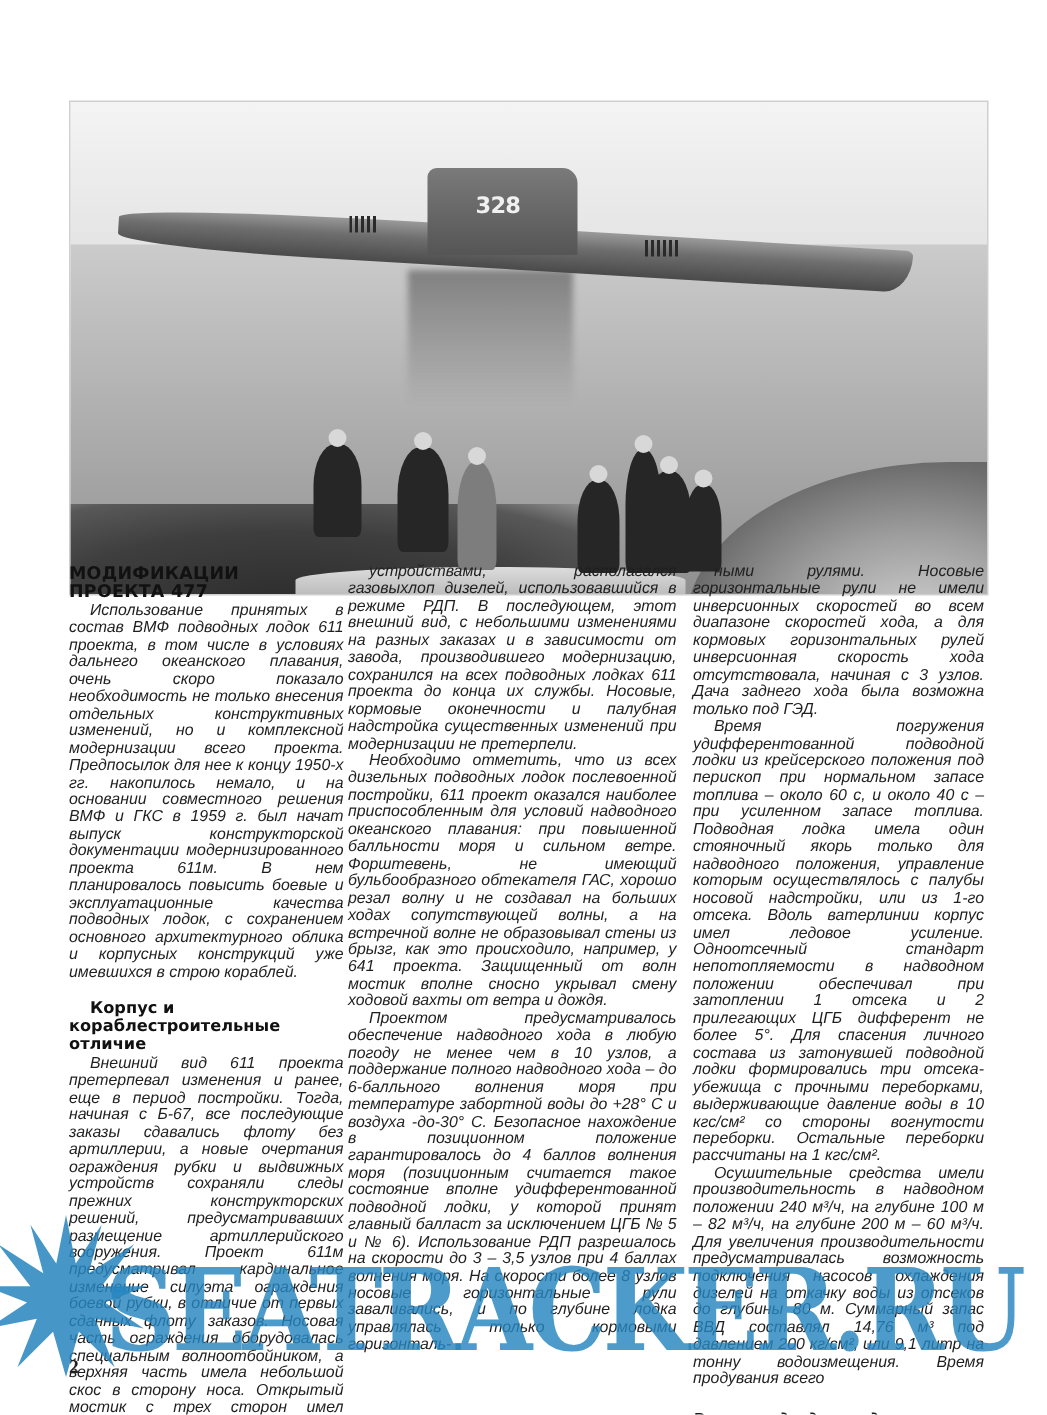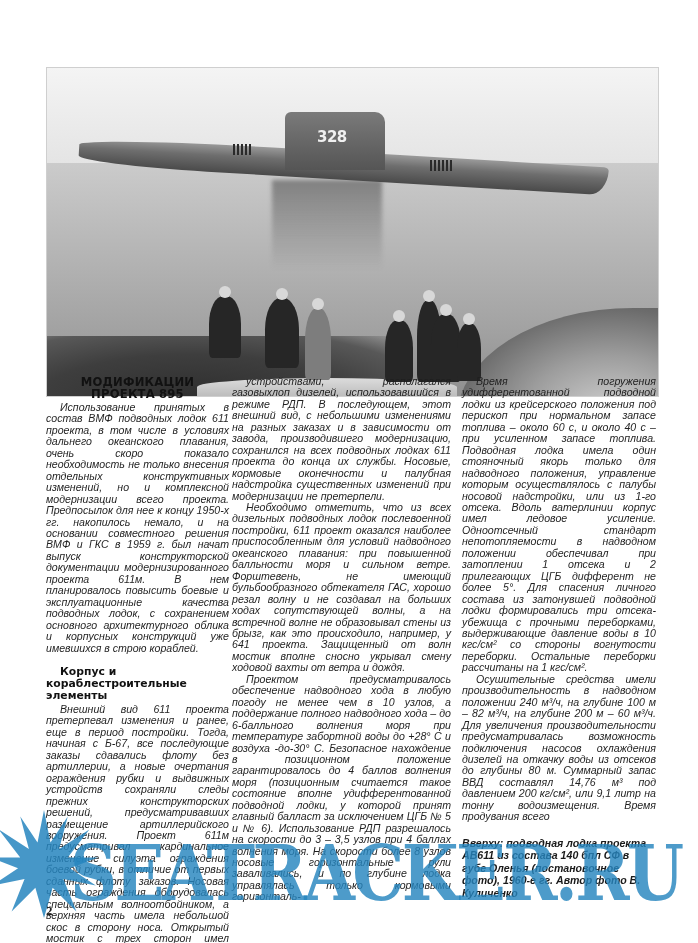--- a/index.html
+++ b/index.html
@@ -47,21 +47,21 @@
   
   .col { position:absolute; top:376px; font-size:10.6px; line-height:11.45px; color:#1f1f1f; }
   .col p { margin: 0; text-align: justify; text-indent: 14px; hyphens: manual; font-style: italic; }
   .col p + p { margin-top: 0; }
   .col1 { left: 46px; width: 183px; }
   .col2 { left: 232px; width: 219px; }
   .col3 { left: 462px; width: 194px; }
 
   .section-title {
     font-family: "DejaVu Sans", sans-serif; font-weight: bold; font-size: 11.6px; line-height: 12px;
-    text-align: center; color:#111; margin: 0 0 2px 0; letter-spacing: 0.2px;
+    color:#111; margin: 0 0 2px 0; letter-spacing: 0.2px;
   }
   .subhead {
     font-family: "DejaVu Sans", sans-serif; font-weight:bold; font-size:10.8px; line-height: 12px;
     color:#111; margin: 12px 0 2px 0; text-indent: 14px;
   }
   .caption {
     font-weight: bold; font-style: italic; font-size: 10.6px; line-height: 12.6px; color:#1a1a1a;
     margin-top: 14px;
   }
 
@@ -117,34 +117,35 @@
         <div class="head"></div>
       </div>
     <div class="person" style="left:410px;top:255px;width:24px;height:58px;">
         <div class="head"></div>
       </div>
   </div>
 
   <div class="col col1">
     <div class="section-title">
       <div>МОДИФИКАЦИИ</div>
-      <div>ПРОЕКТА 895</div>
+      <div>ПРОЕКТА 477</div>
     </div>
     <p>Использование принятых в состав ВМФ подводных лодок 611 проекта, в том числе в условиях дальнего океанского плавания, очень скоро показало необходимость не только внесения отдельных конструктивных изменений, но и комплексной модернизации всего проекта. Предпосылок для нее к концу 1950-х гг. накопилось немало, и на основании совместного решения ВМФ и ГКС в 1959 г. был начат выпуск конструкторской документации модернизированного проекта 611м. В нем планировалось повысить боевые и эксплуатационные качества подводных лодок, с сохранением основного архитектурного облика и корпусных конструкций уже имевшихся в строю кораблей.</p>
-    <div class="subhead">Корпус и кораблестроительные элементы</div>
+    <div class="subhead">Корпус и кораблестроительные отличие</div>
     <p>Внешний вид 611 проекта претерпевал изменения и ранее, еще в период постройки. Тогда, начиная с Б-67, все последующие заказы сдавались флоту без артиллерии, а новые очертания ограждения рубки и выдвижных устройств сохраняли следы прежних конструкторских решений, предусматривавших размещение артиллерийского вооружения. Проект 611м предусматривал кардинальное изменение силуэта ограждения боевой рубки, в отличие от первых сданных флоту заказов. Носовая часть ограждения оборудовалась специальным волноотбойником, а верхняя часть имела небольшой скос в сторону носа. Открытый мостик с трех сторон имел ограждение в виде ветроотбойников, место сигнальщика было расположено выше мостика в едином ограждении с выдвижными устройствами. В кормовой части, за выдвижными</p>
   </div>
 
   <div class="col col2">
     <p>устройствами, располагался газовыхлоп дизелей, использовавшийся в режиме РДП. В последующем, этот внешний вид, с небольшими изменениями на разных заказах и в зависимости от завода, производившего модернизацию, сохранился на всех подводных лодках 611 проекта до конца их службы. Носовые, кормовые оконечности и палубная надстройка существенных изменений при модернизации не претерпели.</p>
     <p>Необходимо отметить, что из всех дизельных подводных лодок послевоенной постройки, 611 проект оказался наиболее приспособленным для условий надводного океанского плавания: при повышенной балльности моря и сильном ветре. Форштевень, не имеющий бульбообразного обтекателя ГАС, хорошо резал волну и не создавал на больших ходах сопутствующей волны, а на встречной волне не образовывал стены из брызг, как это происходило, например, у 641 проекта. Защищенный от волн мостик вполне сносно укрывал смену ходовой вахты от ветра и дождя.</p>
     <p>Проектом предусматривалось обеспечение надводного хода в любую погоду не менее чем в 10 узлов, а поддержание полного надводного хода – до 6-балльного волнения моря при температуре забортной воды до +28° С и воздуха -до-30° С. Безопасное нахождение в позиционном положение гарантировалось до 4 баллов волнения моря (позиционным считается такое состояние вполне удифферентованной подводной лодки, у которой принят главный балласт за исключением ЦГБ № 5 и № 6). Использование РДП разрешалось на скорости до 3 – 3,5 узлов при 4 баллах волнения моря. На скорости более 8 узлов носовые горизонтальные рули заваливались, и по глубине лодка управлялась только кормовыми горизонталь-</p>
   </div>
 
   <div class="col col3">
+    <p>ными рулями. Носовые горизонтальные рули не имели инверсионных скоростей во всем диапазоне скоростей хода, а для кормовых горизонтальных рулей инверсионная скорость хода отсутствовала, начиная с 3 узлов. Дача заднего хода была возможна только под ГЭД.</p>
     <p>Время погружения удифферентованной подводной лодки из крейсерского положения под перископ при нормальном запасе топлива – около 60 с, и около 40 с – при усиленном запасе топлива. Подводная лодка имела один стояночный якорь только для надводного положения, управление которым осуществлялось с палубы носовой надстройки, или из 1-го отсека. Вдоль ватерлинии корпус имел ледовое усиление. Одноотсечный стандарт непотопляемости в надводном положении обеспечивал при затоплении 1 отсека и 2 прилегающих ЦГБ дифферент не более 5°. Для спасения личного состава из затонувшей подводной лодки формировались три отсека-убежища с прочными переборками, выдерживающие давление воды в 10 кгс/см² со стороны вогнутости переборки. Остальные переборки рассчитаны на 1 кгс/см².</p>
     <p>Осушительные средства имели производительность в надводном положении 240 м³/ч, на глубине 100 м – 82 м³/ч, на глубине 200 м – 60 м³/ч. Для увеличения производительности предусматривалась возможность подключения насосов охлаждения дизелей на откачку воды из отсеков до глубины 80 м. Суммарный запас ВВД составлял 14,76 м³ под давлением 200 кг/см², или 9,1 литр на тонну водоизмещения. Время продувания всего</p>
     <div class="caption">Вверху: подводная лодка проекта АВ611 из состава 140 бпл СФ в губе Оленья (постановочное фото), 1960-е гг. Автор фото В. Куличенко</div>
   </div>
 
   <div class="footer">
     <span class="page-num">2</span>
   </div>
 
   <div class="watermark">

